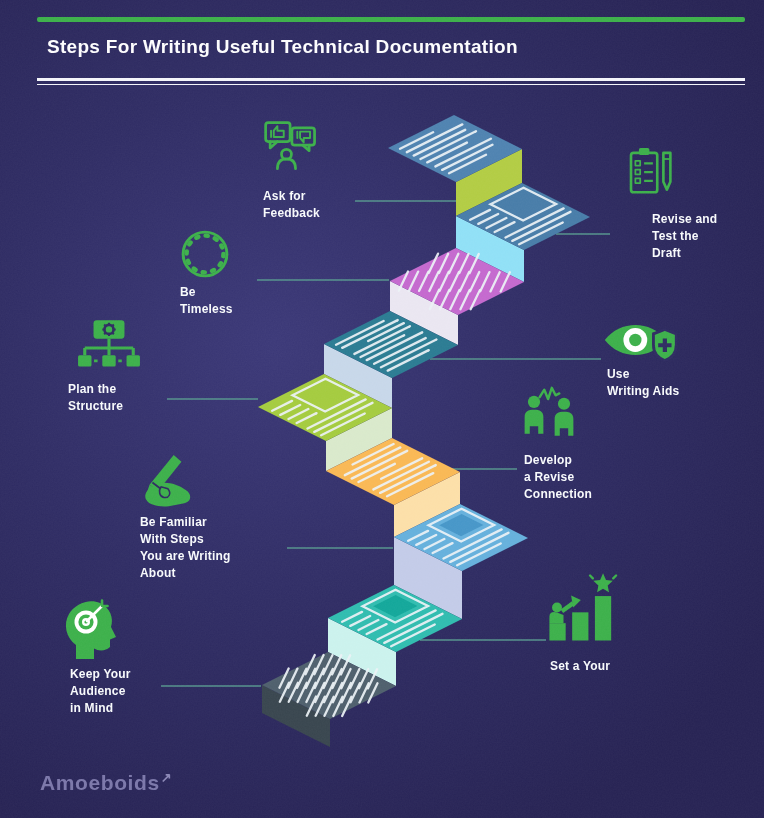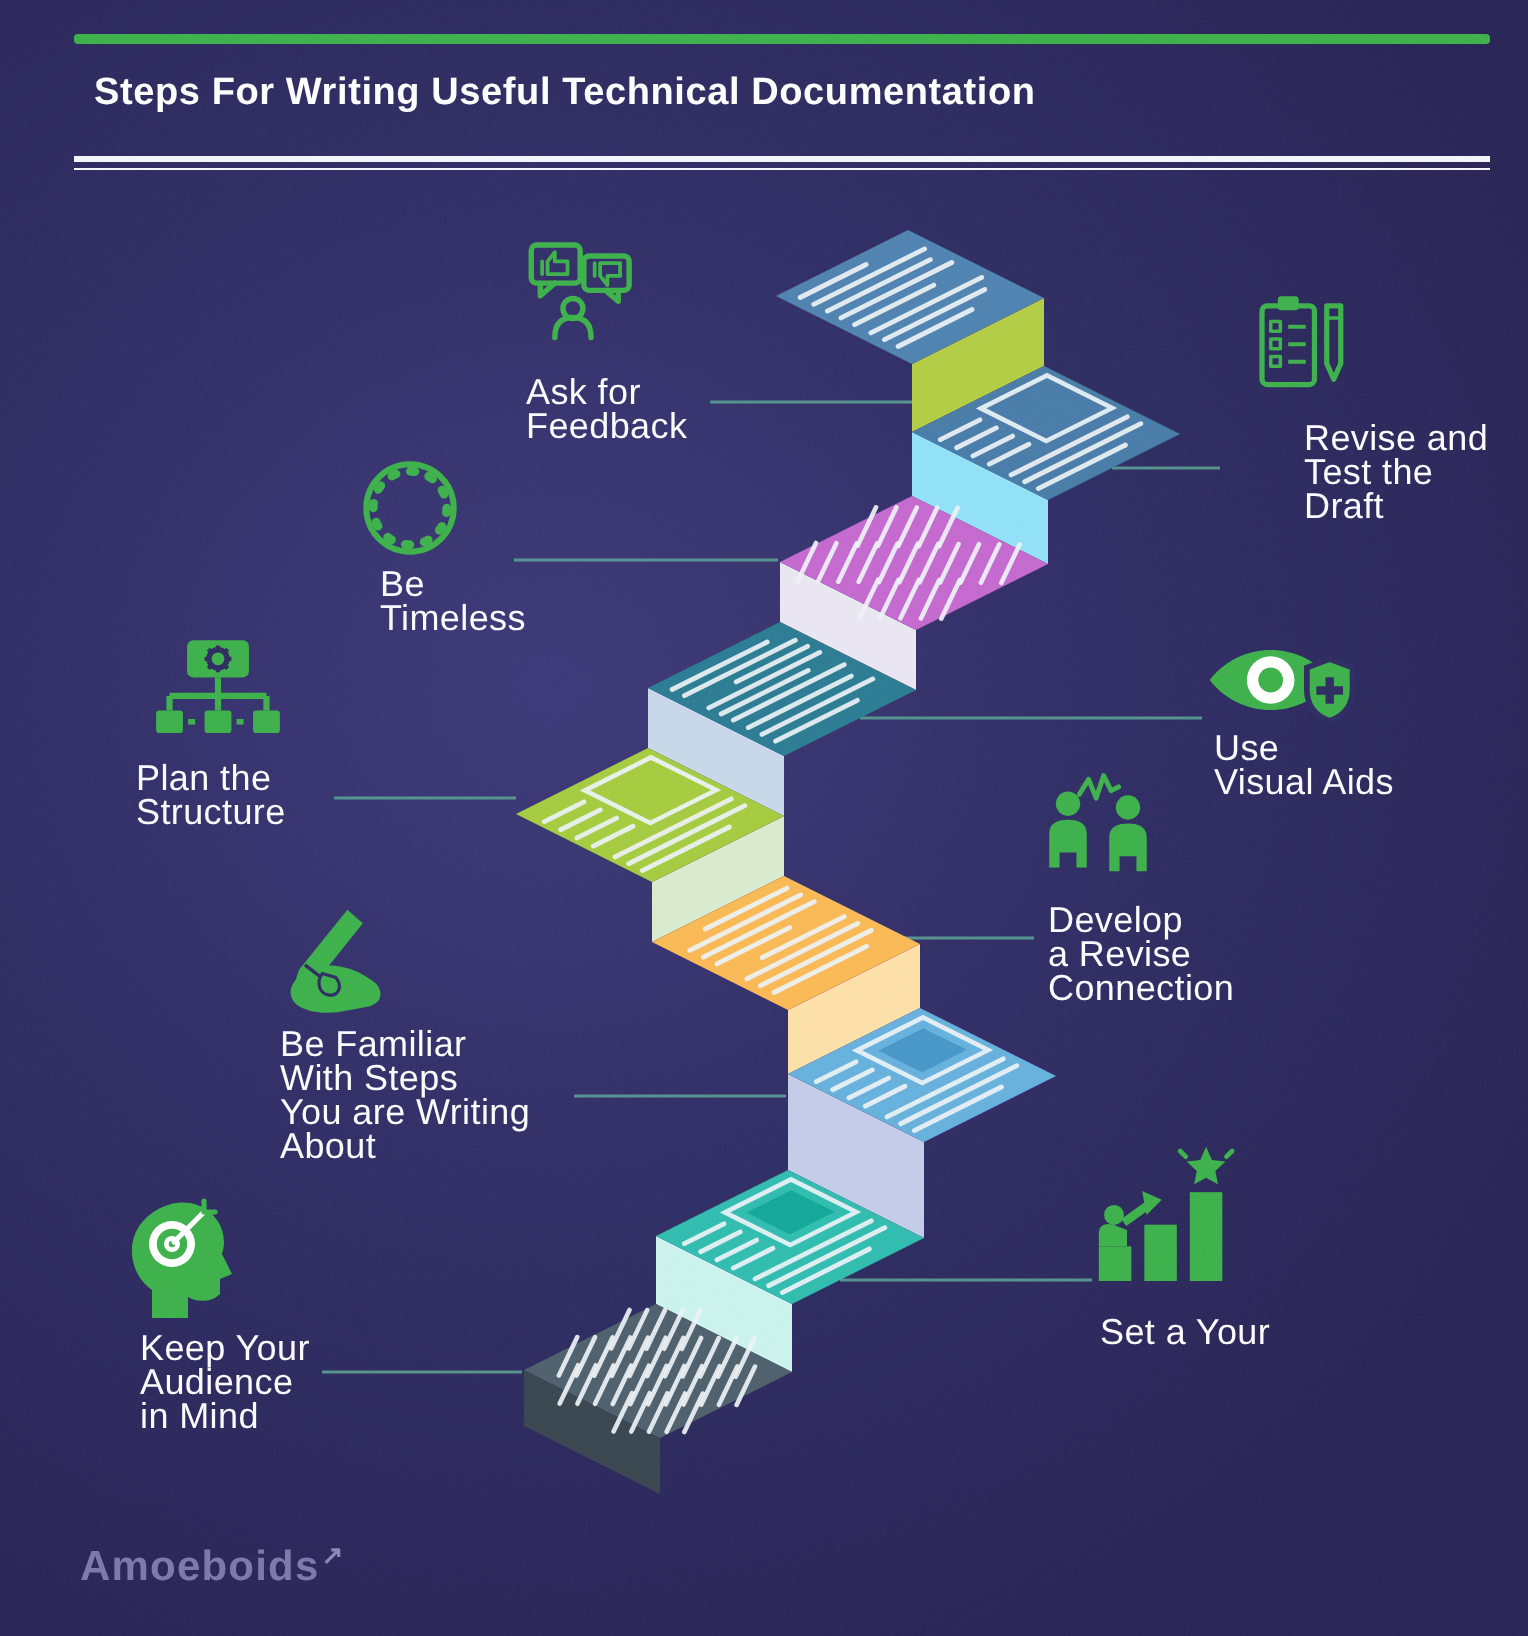--- a/index.html
+++ b/index.html
@@ -18,21 +18,21 @@
     position:absolute;left:47px;top:36px;margin:0;
     font-size:19px;font-weight:bold;letter-spacing:.3px;color:#fdfdfe;white-space:nowrap;
   }
   .rule{position:absolute;left:37px;width:708px;background:#f4f5fa;}
   .rule-thick{top:78px;height:2.5px;}
   .rule-thin{top:84px;height:1.4px;}
   #stairs{position:absolute;left:0;top:0;}
   .step-icon{position:absolute;color:var(--green);}
   .step-label{
     position:absolute;color:var(--label);
-    font-size:18px;line-height:17px;font-weight:normal;letter-spacing:.2px;
+    font-size:12px;line-height:17px;font-weight:bold;letter-spacing:.2px;
     white-space:pre-line;
   }
   .logo{
     position:absolute;left:40px;top:770px;
     font-size:21px;font-weight:bold;letter-spacing:.6px;color:#7b77a9;text-align:right;
   }
   .logo-arrow{font-size:13px;vertical-align:8px;margin-left:1px;color:#8a86b5;}
   .noise{position:absolute;left:0;top:0;pointer-events:none;}
 </style>
 </head>
@@ -240,34 +240,34 @@
 Draft</div>
   </div>
 
   <div class="step">
     <svg class="step-icon" style="left:177px;top:226px;width:56px;height:56px" viewBox="0 0 64 64">
       <g stroke="currentColor" fill="none" stroke-linecap="round">
         <circle cx="32" cy="32" r="25" stroke-width="3.4"></circle>
         <circle cx="32" cy="32" r="21" stroke-width="5" stroke-dasharray="2.6 8.4"></circle>
       </g>
     </svg>
-    <div class="step-label" style="left:190px;top:284px">Be
+    <div class="step-label" style="left:180px;top:284px">Be
 Timeless</div>
   </div>
 
   <div class="step">
     <svg class="step-icon" style="left:602px;top:313px;width:80px;height:54px" viewBox="0 0 84 56">
       <path d="M3,28 C19,7 51,7 67,28 C51,49 19,49 3,28 Z" fill="currentColor"></path>
       <circle cx="35" cy="28" r="12.5" fill="#ffffff"></circle>
       <circle cx="35" cy="28" r="6.5" fill="currentColor"></circle>
       <path d="M66,17 L78,21.5 V33 C78,41.5 73,47 66,49.5 C59,47 54,41.5 54,33 V21.5 Z" fill="currentColor" stroke="var(--bg)" stroke-width="3"></path>
       <path d="M66,26.5 V40.5 M59,33.5 H73" stroke="var(--bg)" stroke-width="4.4"></path>
     </svg>
     <div class="step-label" style="left:607px;top:366px">Use
-Visual Aids</div>
+Writing Aids</div>
   </div>
 
   <div class="step">
     <svg class="step-icon" style="left:76px;top:318px;width:66px;height:62px" viewBox="0 0 64 60">
       <g fill="currentColor">
         <rect x="17" y="2" width="30" height="18" rx="3"></rect>
         <rect x="2" y="36" width="13" height="11" rx="1.5"></rect>
         <rect x="25.5" y="36" width="13" height="11" rx="1.5"></rect>
         <rect x="49" y="36" width="13" height="11" rx="1.5"></rect>
       </g>

